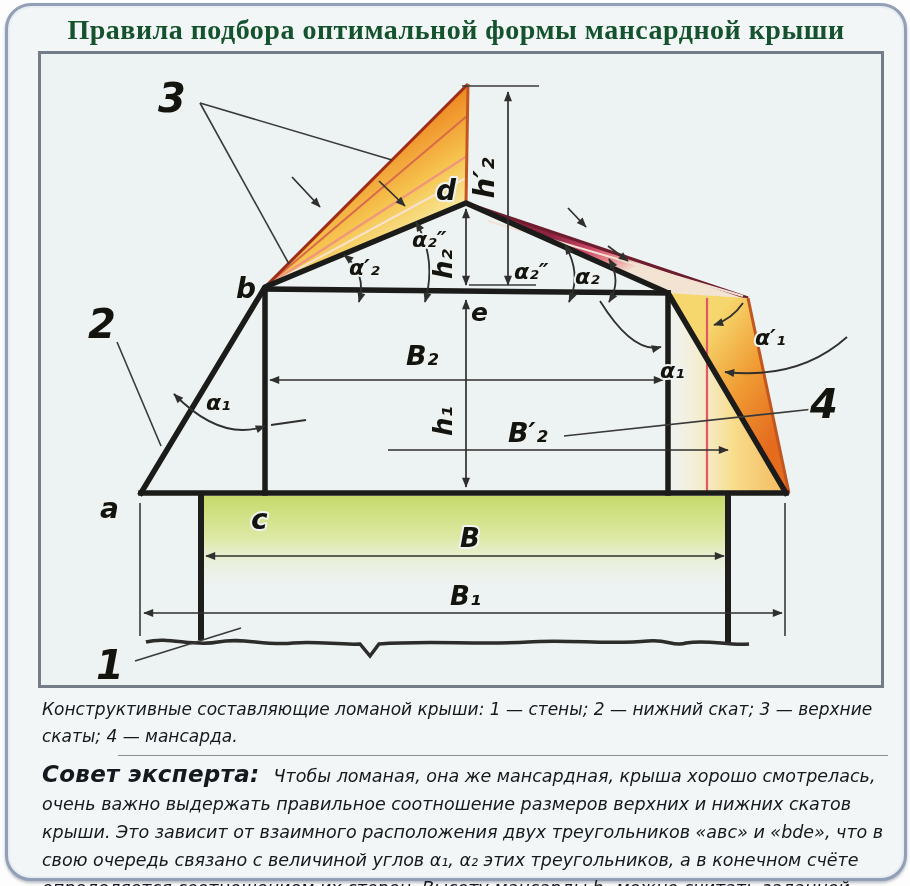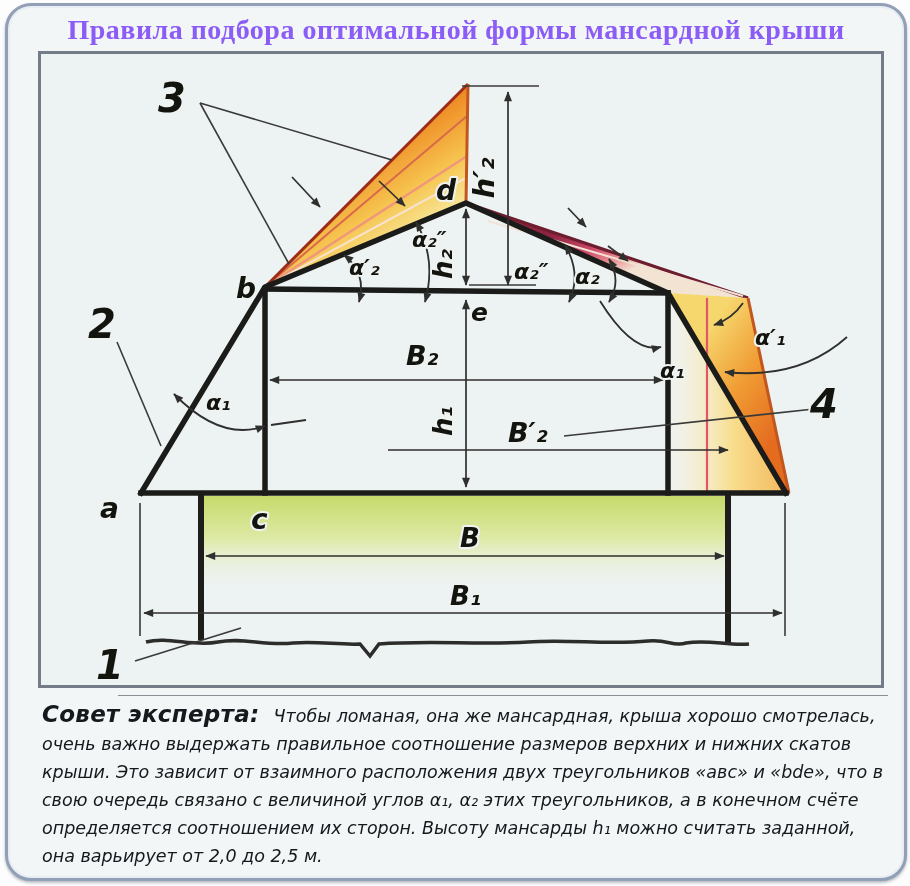--- a/index.html
+++ b/index.html
@@ -1,21 +1,21 @@
 <!DOCTYPE html>
 <html><head>
 <meta charset="utf-8">
 <style>
   html,body{margin:0;padding:0;background:#fdfdfd;width:910px;height:886px;overflow:hidden;}
   #card{position:absolute;left:5px;top:3px;width:896px;height:872px;
         background:#f3f6f7;border:3px solid #919fb7;border-radius:26px;
         box-shadow:inset 0 0 0 2px #e9edf3, 0 2px 3px rgba(60,70,90,.35);}
   #title{position:absolute;left:0;top:8px;width:100%;text-align:center;
          font-family:"Liberation Serif","DejaVu Serif",serif;font-weight:bold;
-         font-size:28px;color:#8b5cf6;letter-spacing:.5px;}
+         font-size:28px;color:#14532d;letter-spacing:.5px;}
   #panel{position:absolute;left:30px;top:45px;width:840px;height:631px;
          background:#edf2f3;border:3px solid #747c88;}
   #panel svg{position:absolute;left:0;top:0;width:100%;height:100%;}
   #textzone{position:absolute;left:30px;top:684px;width:852px;
             font-family:"DejaVu Sans",sans-serif;color:#15181c;}
   .caption{font-style:italic;font-size:17px;line-height:27px;margin:6px 2px 0 4px;}
   .sep{border:none;border-top:1.6px solid #8b8f95;margin:5px 0 4px 80px;width:770px;}
   .expert{font-style:italic;font-size:17.5px;line-height:28px;margin:2px 2px 0 4px;font-weight:500;}
   .expert .xl{font-weight:bold;font-size:23px;letter-spacing:.3px;margin-right:14px;}
   .lbl{font-family:"DejaVu Sans",sans-serif;font-style:italic;font-weight:bold;fill:#14140f;
@@ -170,18 +170,19 @@
         <text class="lbl" x="747" y="339" font-size="22">α′₁</text>
         <text class="lbl" x="341" y="269" font-size="22">α′₂</text>
         <text class="lbl" x="404" y="241" font-size="22">α₂″</text>
         <text class="lbl" x="506" y="273" font-size="22">α₂″</text>
         <text class="lbl" x="567" y="278" font-size="22">α₂</text>
       </g>
     </svg>
   </div>
 
   <div id="textzone">
+    <div class="caption">Конструктивные составляющие ломаной крыши: 1 — стены; 2 — нижний скат; 3 — верхние скаты; 4 — мансарда.</div>
     <hr class="sep">
     <div class="expert">
       <span class="xl">Совет эксперта:</span><span>Чтобы ломаная, она же мансардная, крыша хорошо смотрелась, очень важно выдержать правильное соотношение размеров верхних и нижних скатов крыши. Это зависит от взаимного расположения двух треугольников «авс» и «bde», что в свою очередь связано с величиной углов α₁, α₂ этих треугольников, а в конечном счёте определяется соотношением их сторон. Высоту мансарды h₁ можно считать заданной, она варьирует от 2,0 до 2,5 м.</span>
     </div>
   </div>
 </div>
 
 </body></html>

